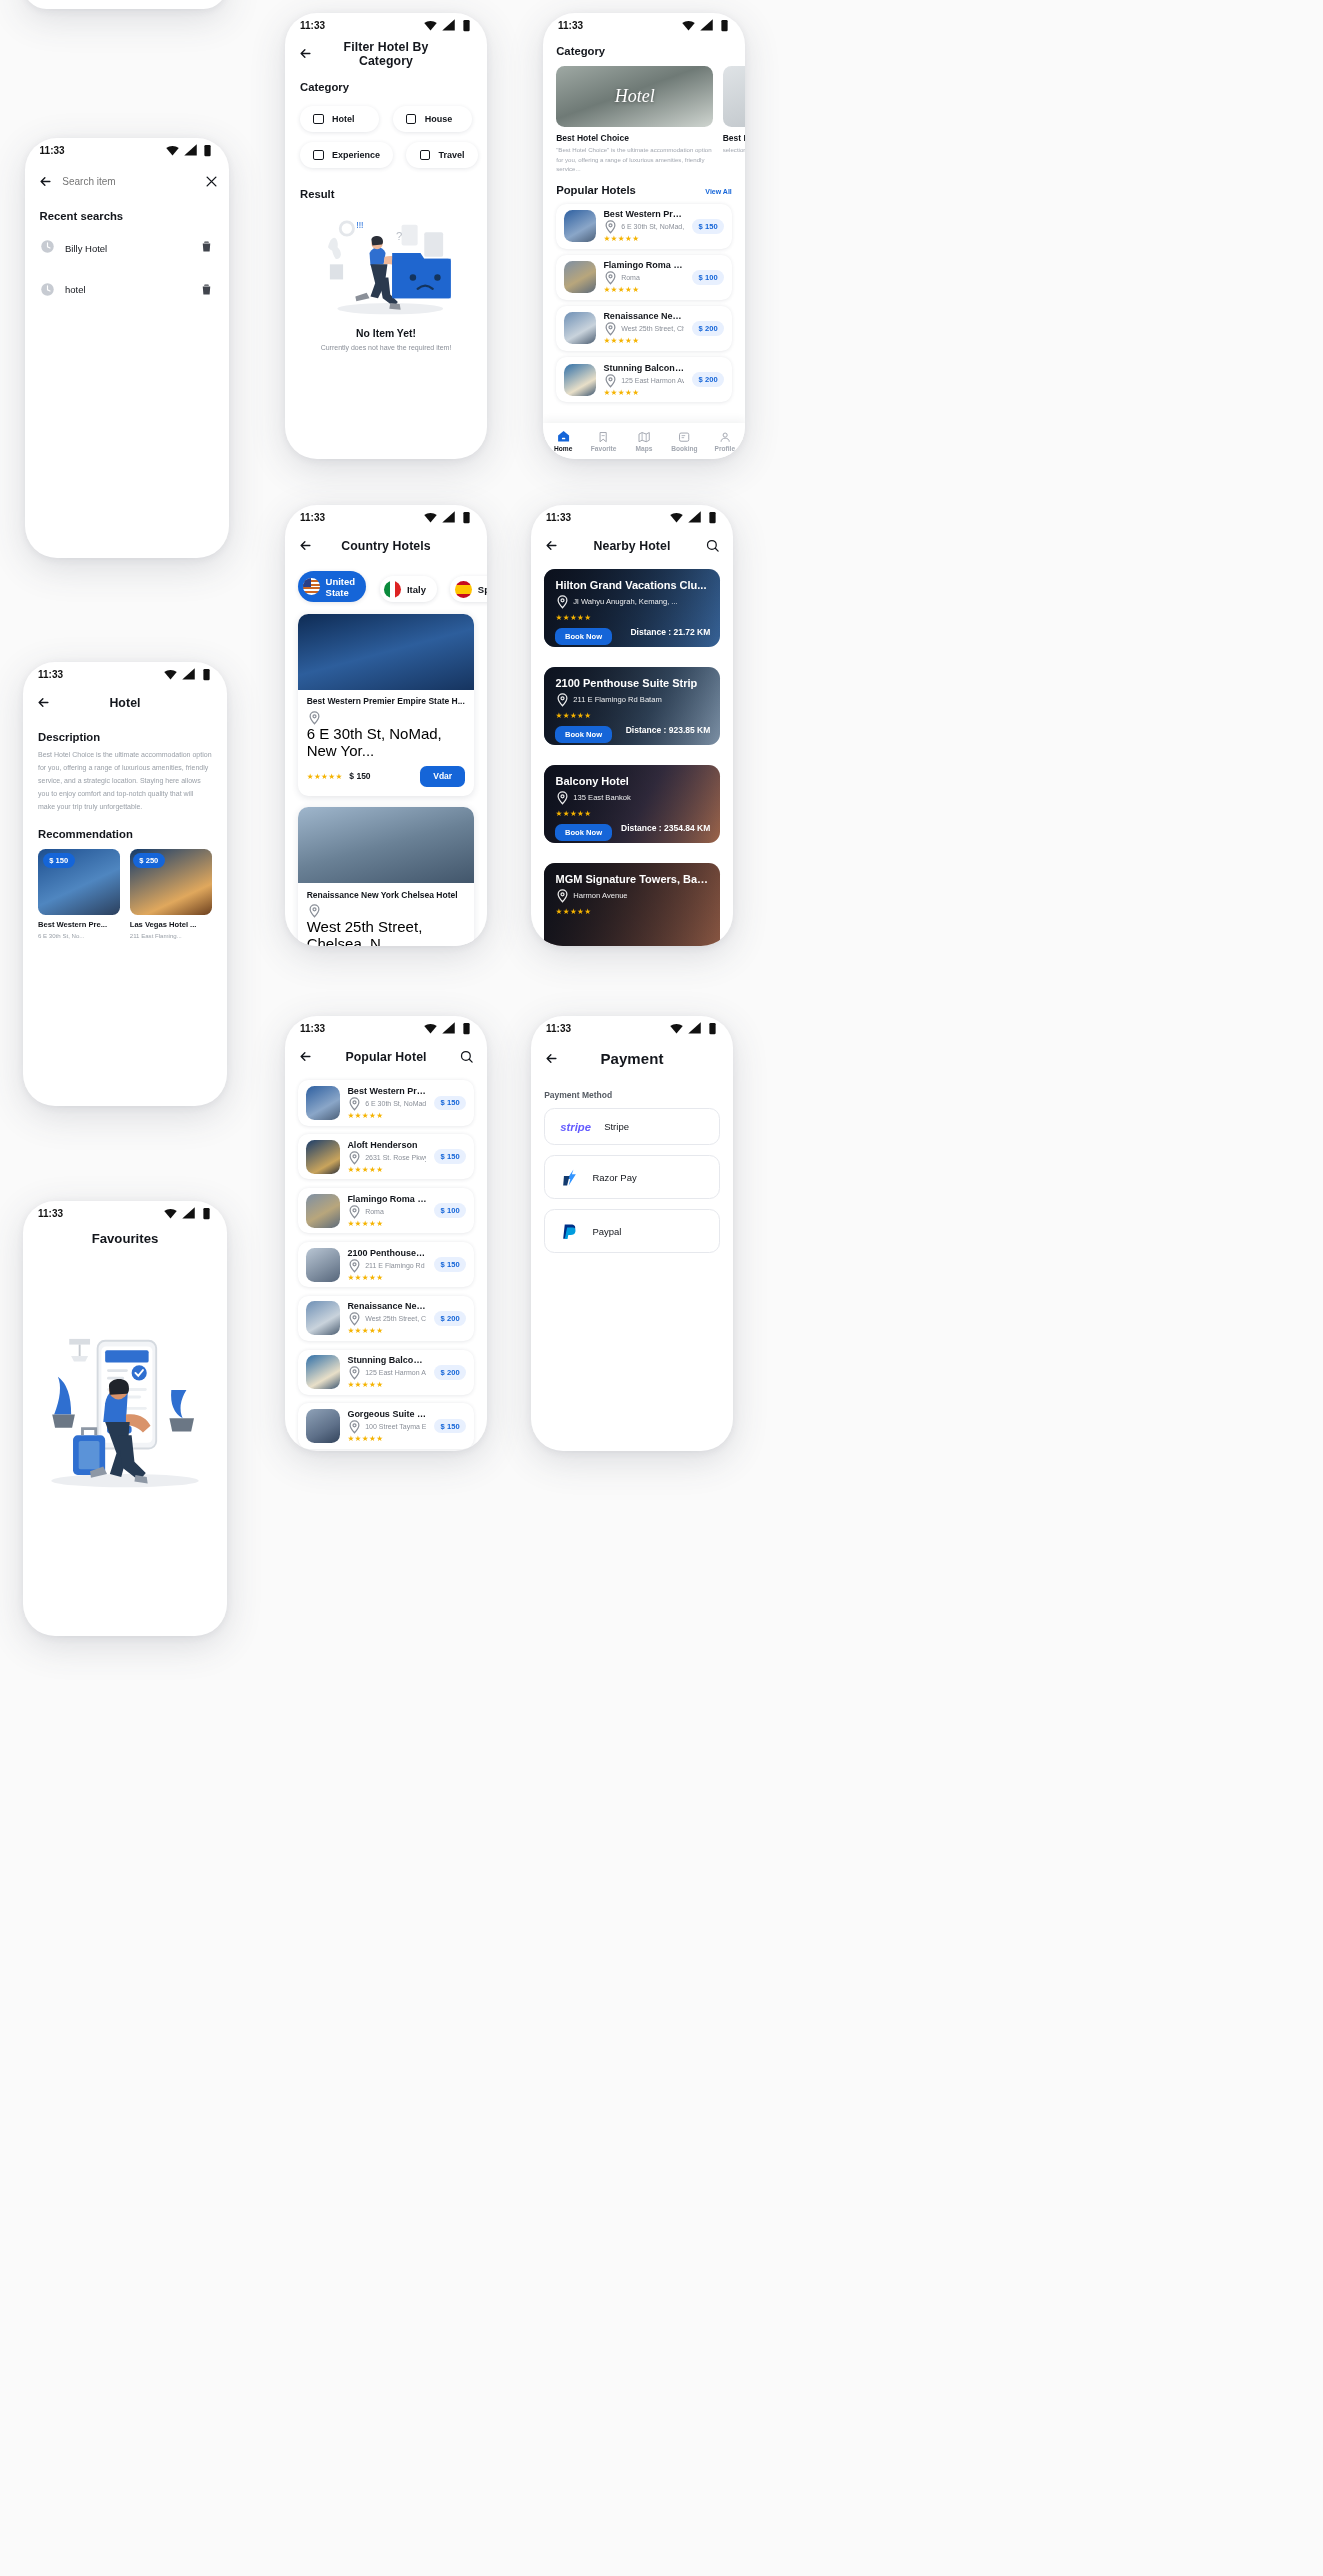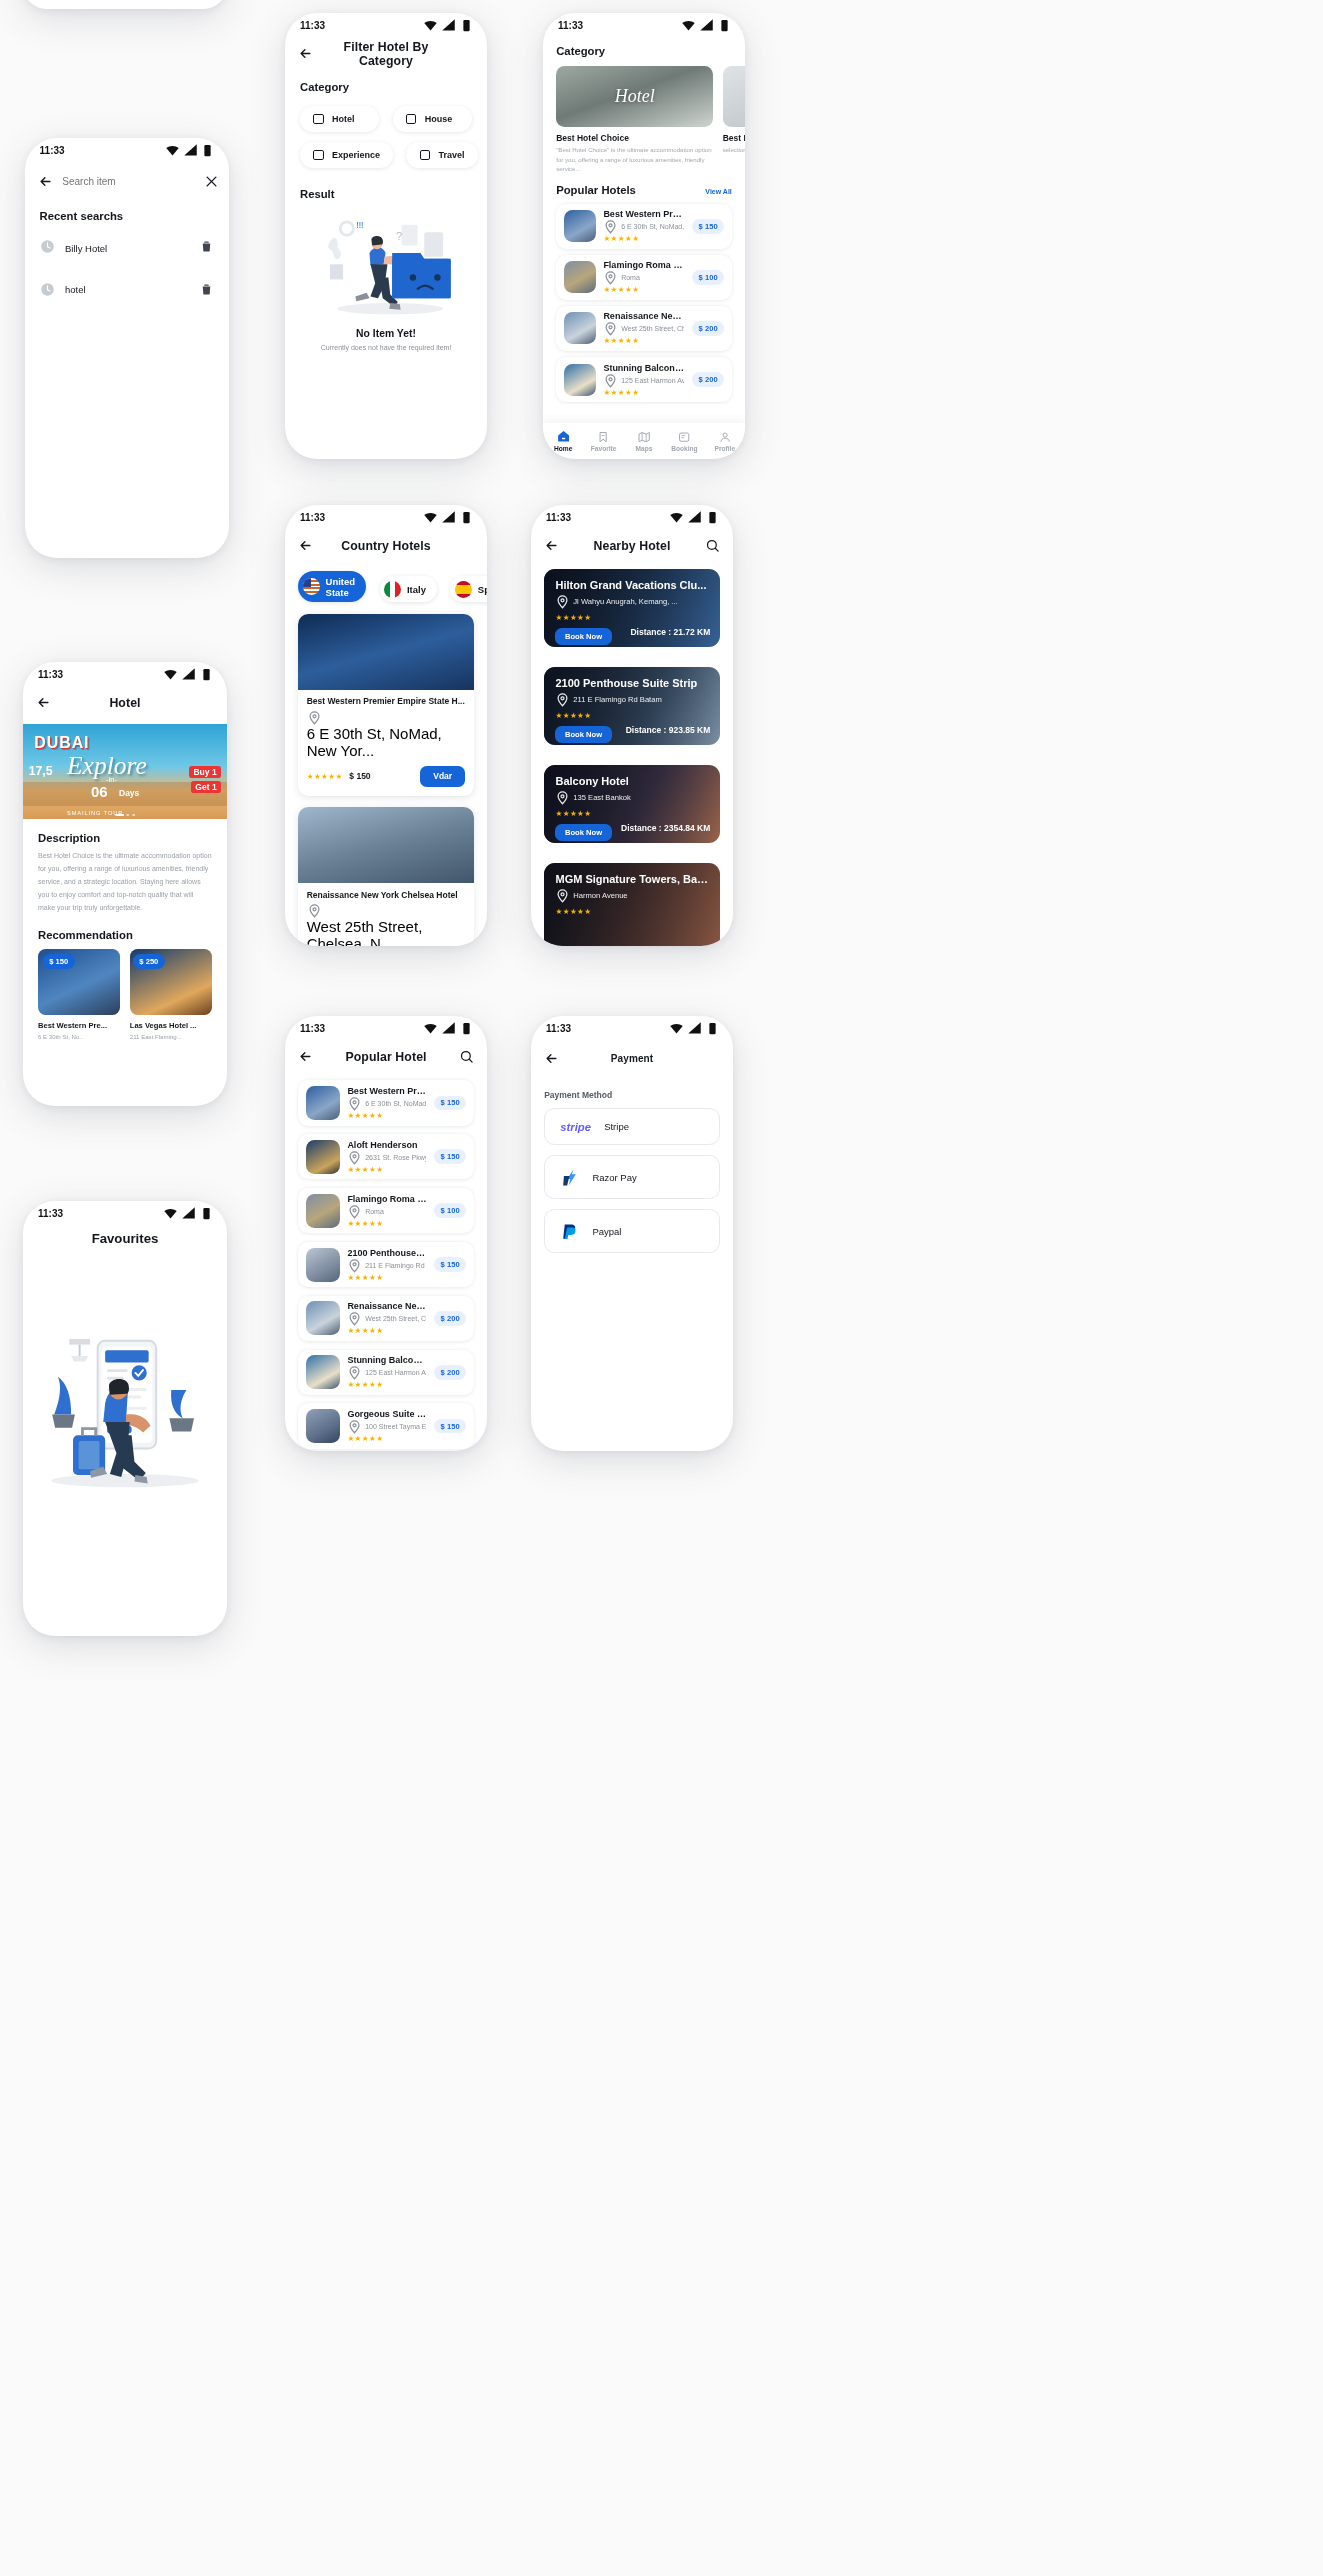--- a/index.html
+++ b/index.html
@@ -372,37 +372,20 @@
           <rect x="2" y="3" width="10" height="18" rx="2" fill="#111"></rect>
         </svg>
     </span>
   </div>
   <div class="appbar">
     <svg class="ico" viewBox="0 0 24 24">
         <path fill="none" stroke="#13161c" stroke-width="2.2" stroke-linecap="round" stroke-linejoin="round" d="M19 12H5m0 0 6-6m-6 6 6 6"></path>
       </svg>
     <div class="title">Hotel</div>
     <span style="width:15px;"></span>
-  </div>
-  <div style="margin:5.7px 0 0;height:95px;position:relative;overflow:hidden;background:linear-gradient(180deg,#2fa3d6 0%,#6fc8e6 45%,#e7b87a 70%,#d89a55 100%);">
-    <div style="position:absolute;left:0;bottom:13.2px;width:100%;height:24.6px;background:rgba(160,110,50,.35);"></div>
-    <div style="position:absolute;left:11.3px;top:9.5px;color:#fff;font-size:16px;font-weight:800;letter-spacing:0.9px;font-family:'Liberation Sans',sans-serif;text-shadow:0.9px 0.9px 0 #d33,1.9px 1.9px 0 rgba(0,0,0,.2);">DUBAI</div>
-    <div style="position:absolute;left:44px;top:26.5px;color:#fff;font-size:25.5px;font-style:italic;font-family:'Liberation Serif',serif;text-shadow:1.9px 1.9px 2.8px rgba(0,0,0,.35);">Explore</div>
-    <div style="position:absolute;left:83px;top:51px;color:#fff;font-size:7.6px;">-in-</div>
-    <div style="position:absolute;left:68px;top:59px;color:#fff;font-size:15px;font-weight:800;">06</div>
-    <div style="position:absolute;left:96px;top:64px;color:#fff;font-size:8.5px;font-weight:700;">Days</div>
-    <div style="position:absolute;left:5.7px;top:40px;color:#fff;font-size:12.3px;font-weight:800;">17,5</div>
-    <div style="position:absolute;right:5.7px;top:42px;background:#e33;color:#fff;font-size:8.5px;font-weight:800;padding:0.9px 4.7px;border-radius:2.8px;">Buy 1</div>
-    <div style="position:absolute;right:5.7px;top:57px;background:#e33;color:#fff;font-size:8.5px;font-weight:800;padding:0.9px 4.7px;border-radius:2.8px;">Get 1</div>
-    <div style="position:absolute;left:44px;bottom:2.8px;color:#fff;font-size:5.7px;letter-spacing:0.9px;">SMAILING TOUR</div>
-    <div style="position:absolute;left:50%;bottom:2.8px;transform:translateX(-50%);display:flex;gap:2.8px;">
-      <span style="width:8.5px;height:2.8px;border-radius:1.9px;background:#fff;"></span>
-      <span style="width:2.8px;height:2.8px;border-radius:50%;background:rgba(255,255,255,.6);"></span>
-      <span style="width:2.8px;height:2.8px;border-radius:50%;background:rgba(255,255,255,.6);"></span>
-    </div>
   </div>
   <div style="padding:12.3px 15px 0;">
     <div class="sec-title">Description</div>
     <div style="font-size:7px;color:#9aa0a8;line-height:1.85;margin-top:6.6px;">Best Hotel Choice is the ultimate accommodation option for you, offering a range of luxurious amenities, friendly service, and a strategic location. Staying here allows you to enjoy comfort and top-notch quality that will make your trip truly unforgettable.</div>
     <div class="sec-title" style="margin-top:14px;">Recommendation</div>
     <div style="display:flex;gap:9.5px;margin-top:8.5px;">
       <div style="width:87px;">
         <div class="thumb" style="height:66px;border-radius:7.6px;background:linear-gradient(155deg,#1e4f8f,#4f86c0 55%,#2b3f5c);position:relative;">
           <span class="price-pill" style="position:absolute;left:4.7px;top:4.7px;background:#1565d8;color:#fff;">$ 150</span>
         </div>
@@ -789,21 +772,21 @@
         </svg>
       <svg class="ico" width="7.6" height="9.5" viewBox="0 0 14 24">
           <rect x="2" y="3" width="10" height="18" rx="2" fill="#111"></rect>
         </svg>
     </span>
   </div>
   <div class="appbar" style="height:36px;">
     <svg class="ico" viewBox="0 0 24 24">
         <path fill="none" stroke="#13161c" stroke-width="2.2" stroke-linecap="round" stroke-linejoin="round" d="M19 12H5m0 0 6-6m-6 6 6 6"></path>
       </svg>
-    <div class="title" style="font-size:10px;">Payment</div>
+    <div class="title" style="font-size:15px;">Payment</div>
     <span style="width:15px;"></span>
   </div>
   <div style="padding:13.2px 13.2px 0;">
     <div style="font-size:8.5px;font-weight:700;color:#555b63;margin-bottom:8.5px;">Payment Method</div>
     <div class="pm-card">
       <span style="font-size:11.3px;font-weight:800;color:#635bff;font-style:italic;">stripe</span>
       <span>Stripe</span>
     </div>
     <div class="pm-card">
       <svg width="19" height="19" viewBox="0 0 24 24">

